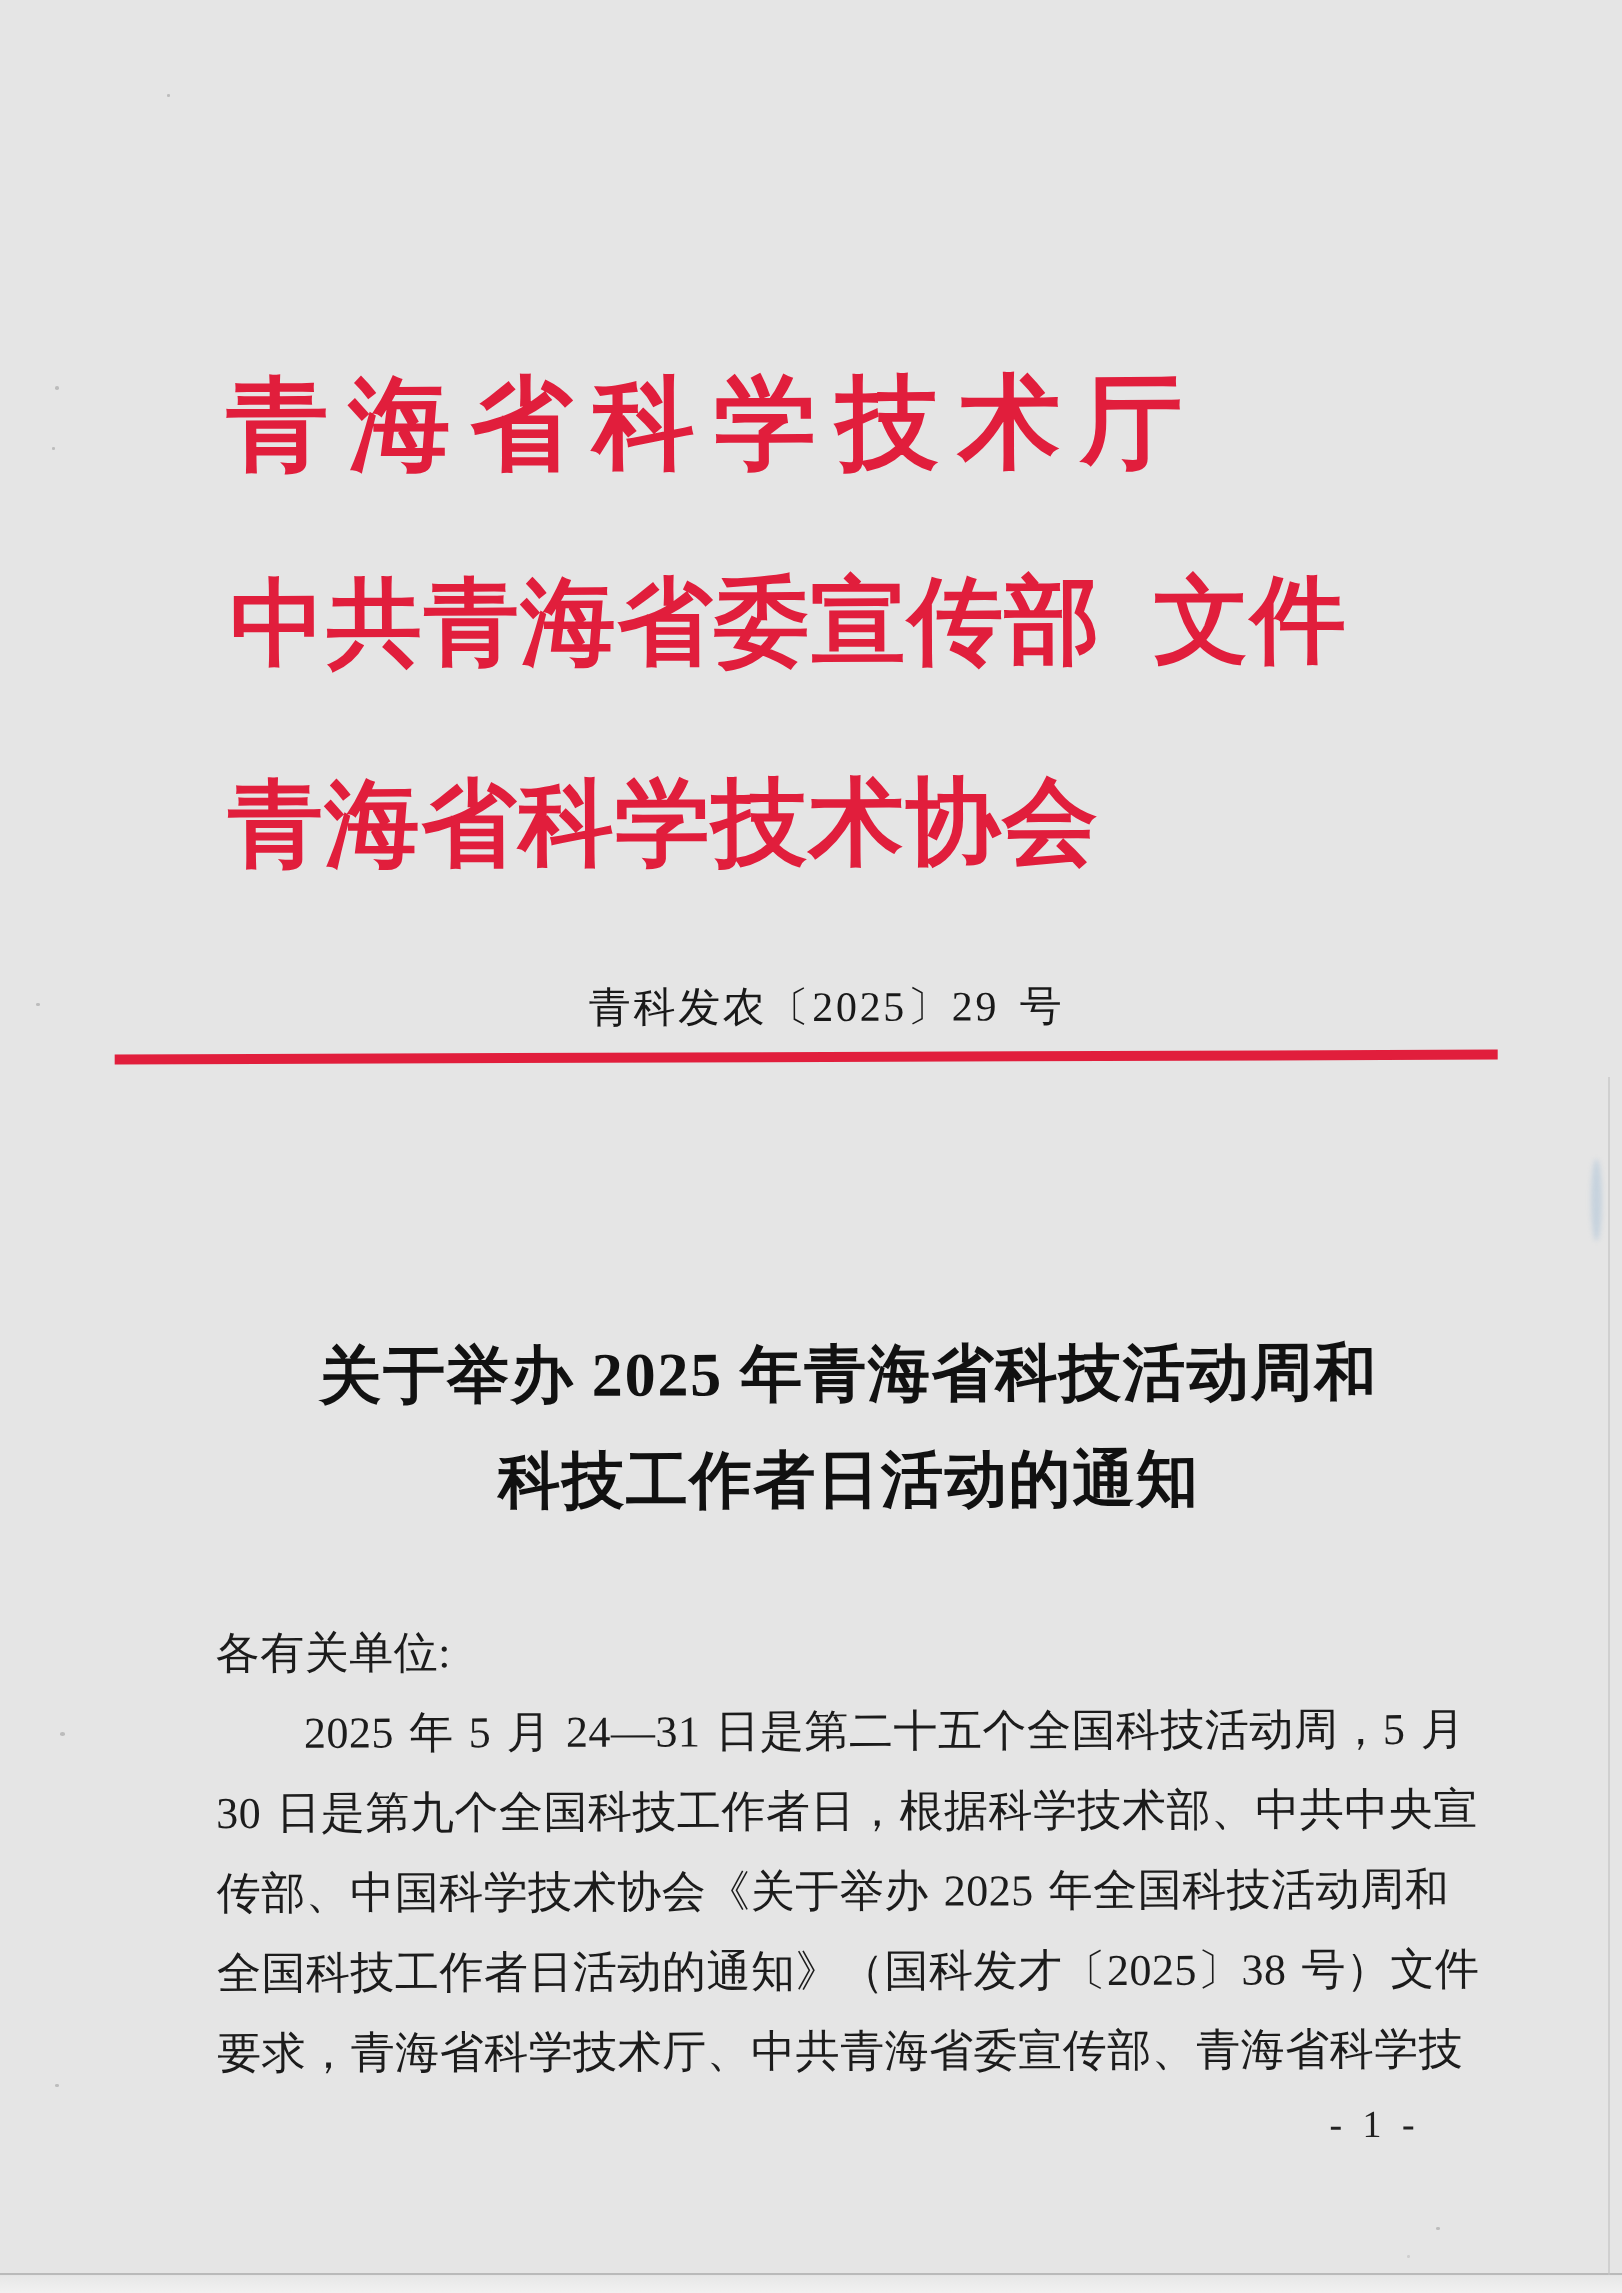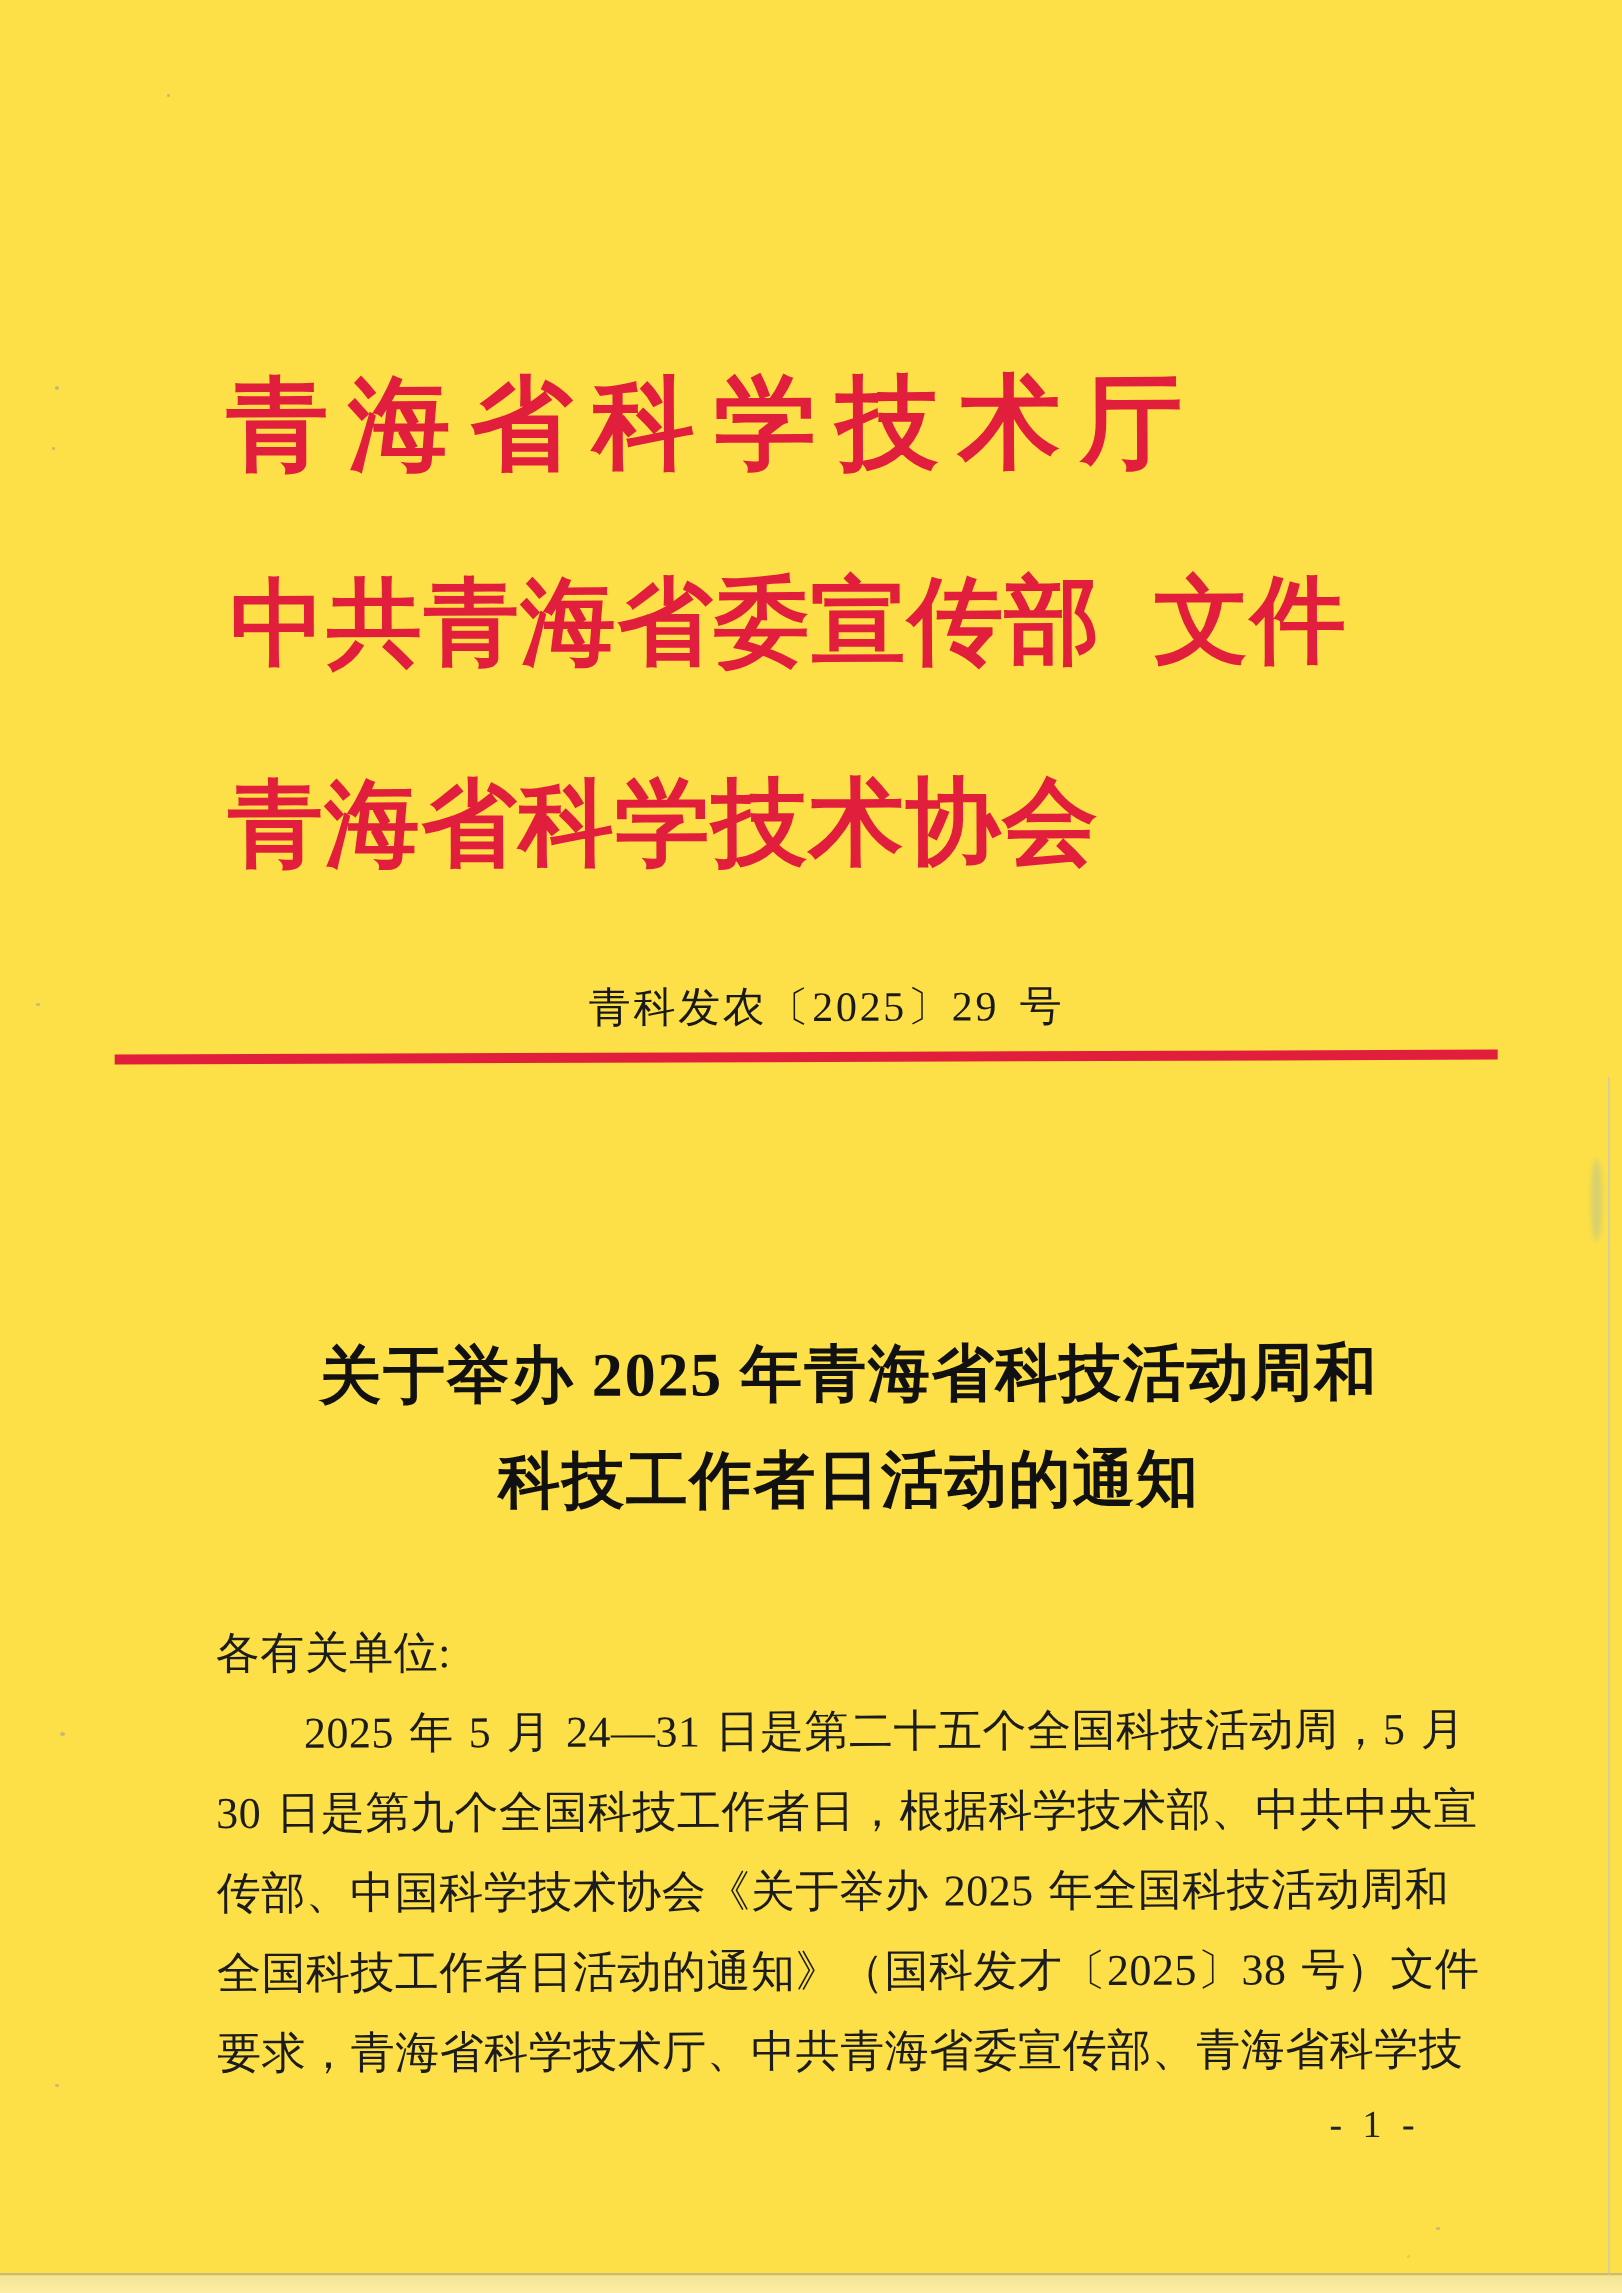--- a/index.html
+++ b/index.html
@@ -4,21 +4,21 @@
 <style>
   html, body {
     margin: 0;
     padding: 0;
     background: #ffffff;
   }
   .page {
     position: relative;
     width: 1623px;
     height: 2294px;
-    background: #fde047;
+    background: #e5e5e5;
     overflow: hidden;
     font-family: "Liberation Serif", "DejaVu Serif", serif;
   }
   .content {
     position: absolute;
     inset: 0;
     transform: rotate(-0.2deg);
   }
   
   .org {

